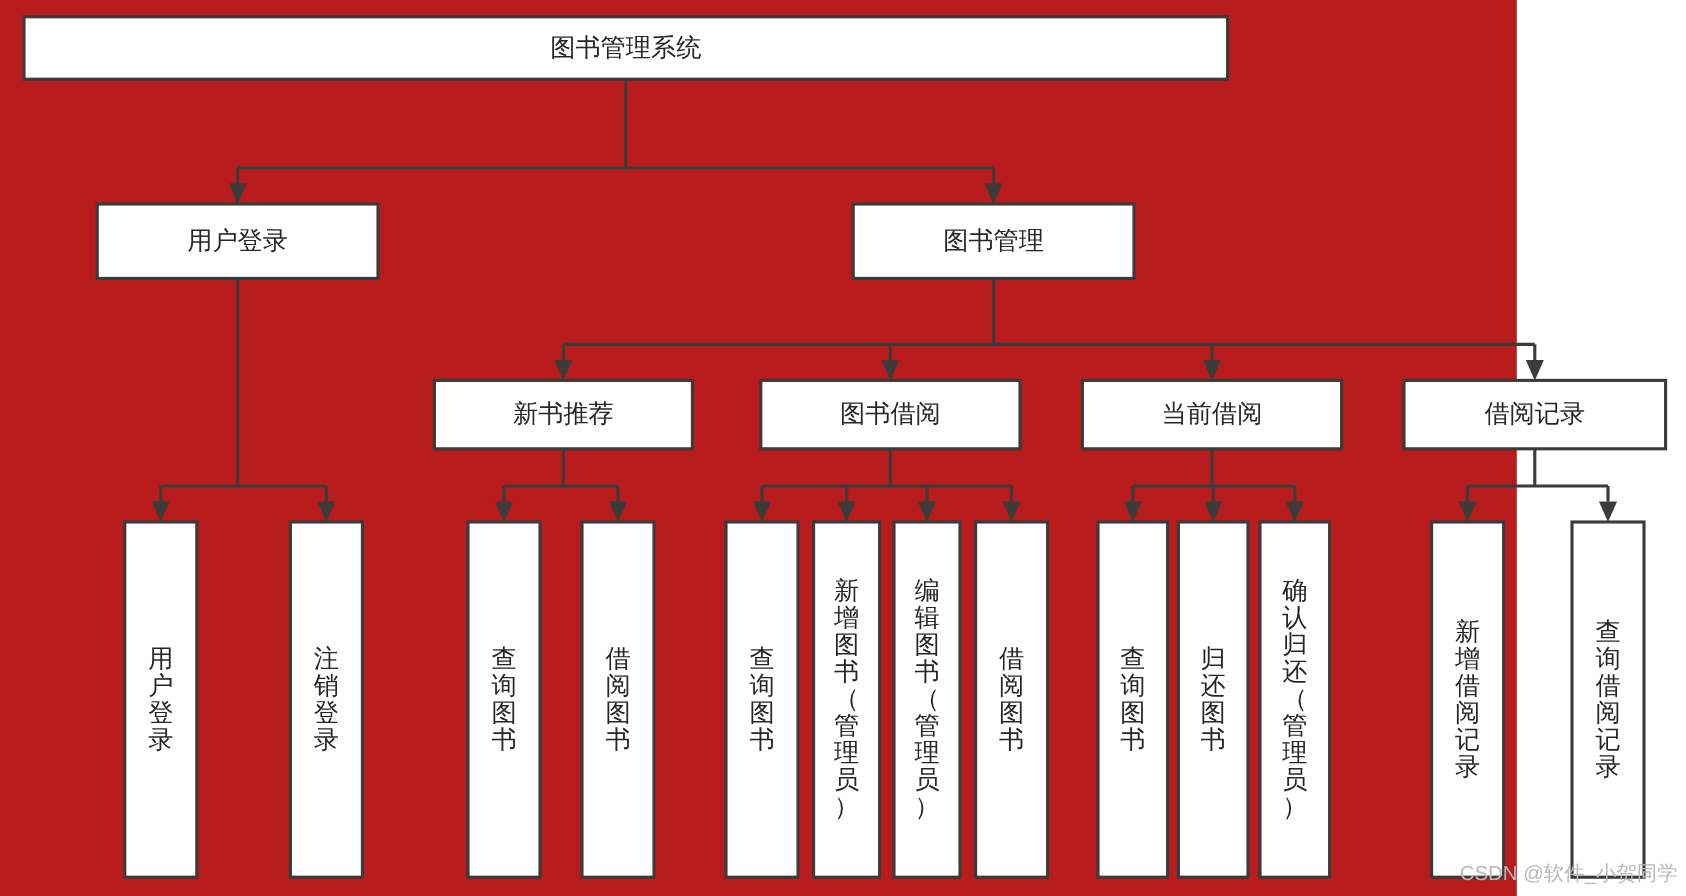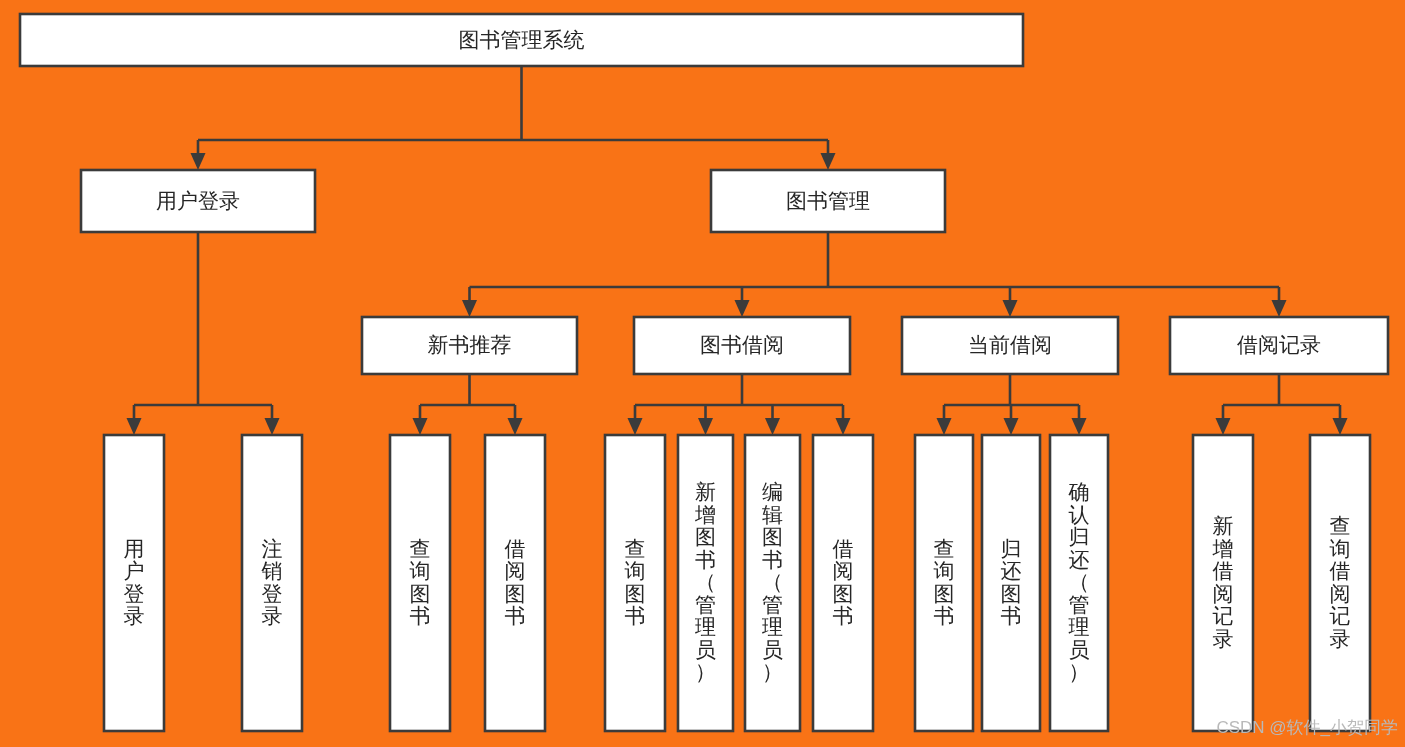--- a/index.html
+++ b/index.html
@@ -10,23 +10,23 @@
   }
   body {
     width: 1405px;
     height: 747px;
     font-family: "Liberation Sans", "DejaVu Sans", sans-serif;
     overflow: hidden;
     position: relative;
   }
   #diagram-root {
     position: relative;
-    width: 1405px;
+    width: 1264px;
     height: 747px;
-    background: #f97316;
+    background: #b91c1c;
   }
   svg.tree-canvas {
     position: absolute;
     top: 0;
     left: 0;
     width: 1405px;
     height: 747px;
     display: block;
   }
   .node-box {

